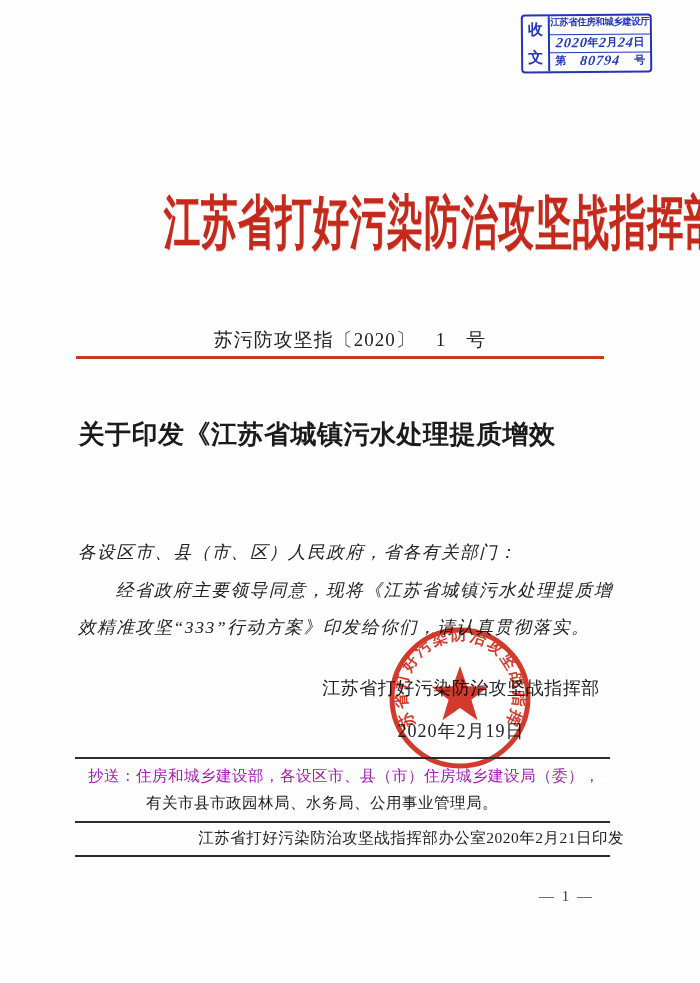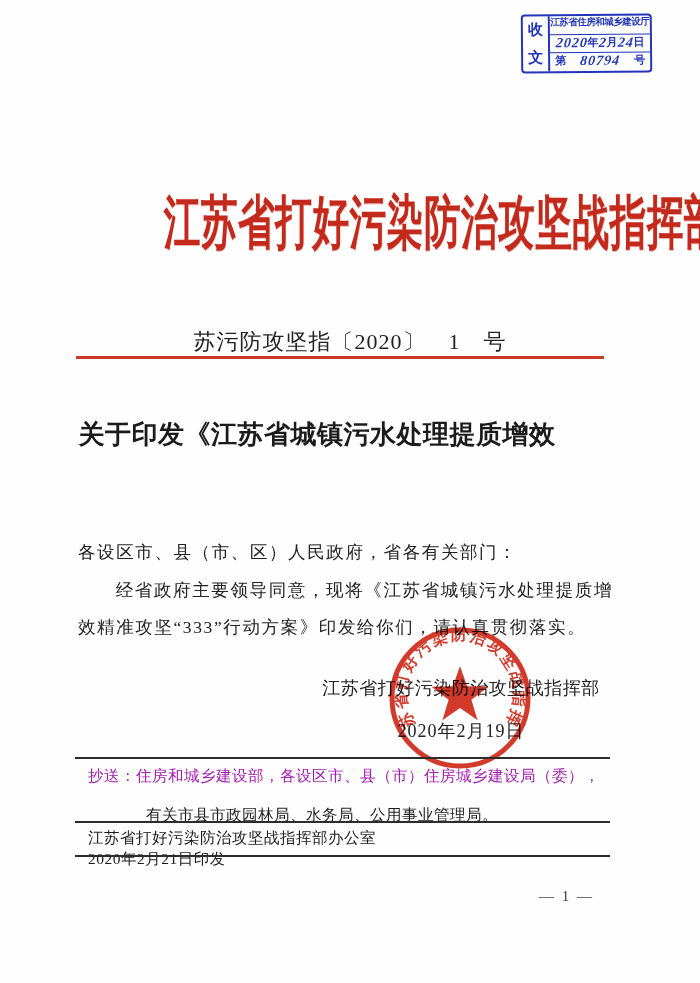--- a/index.html
+++ b/index.html
@@ -35,49 +35,49 @@
   .receipt .row3 { justify-content:space-between; padding:0 5px; }
 
   
   .letterhead { position:absolute; top:184px; left:0; width:700px; text-align:center; white-space:nowrap; }
   .letterhead .lh-inner {
     display:inline-block; font-size:58px; font-weight:bold; color:#c42a1c;
     transform:scaleX(0.63); transform-origin:center; letter-spacing:1px;
     text-shadow:0.5px 0.5px 0 rgba(196,42,28,0.35);
   }
   .docnum { position:absolute; top:327px; left:0; width:700px; text-align:center;
-    font-size:22px; letter-spacing:1px; color:#222; }
+    font-size:19px; letter-spacing:1px; color:#222; }
   .redline { position:absolute; top:356px; left:76px; width:528px; height:3px; background:#c83a26; }
 
   
   .doctitle { position:absolute; top:412px; left:0; width:634px; text-align:center;
     font-size:26px; font-weight:bold; line-height:46px; color:#1b1b1b; letter-spacing:0.5px; }
 
   
   .bodytext { position:absolute; top:534px; left:78px; width:535px;
     font-size:17.5px; letter-spacing:1.6px; line-height:37.5px;
-    text-align:justify; color:#222; }
+    text-align:justify; color:#222;font-style:italic; }
   .bodytext p.indent { text-indent:2.15em; }
 
   
   .signature { position:absolute; top:676px; left:320px; width:282px; text-align:center; color:#222; }
   .signature .signer { font-size:18px; letter-spacing:0.5px; white-space:nowrap; }
   .signature .signdate { margin-top:19px; font-size:18px; letter-spacing:1px; }
 
   
   .seal { position:absolute; left:385px; top:623px; width:150px; height:150px;
     mix-blend-mode:multiply; opacity:0.92; }
 
   
   .rule { position:absolute; left:75px; width:535px; height:2px; background:#2c2c2c; }
   .rule1 { top:757px; } .rule2 { top:821px; } .rule3 { top:855px; }
   .copyline1 { position:absolute; top:766px; left:88px; font-size:15.5px; letter-spacing:0.5px; color:#a21caf; white-space:nowrap; }
-  .copyline2 { position:absolute; top:793px; left:146px; font-size:15.5px; letter-spacing:0.5px; color:#1c1c1c; white-space:nowrap;margin-top:12px; }
+  .copyline2 { position:absolute; top:793px; left:146px; font-size:15.5px; letter-spacing:0.5px; color:#1c1c1c; white-space:nowrap; }
   .officerow { position:absolute; top:828px; left:88px; right:76px;
-    display:flex; justify-content:flex-start; font-size:15.5px; letter-spacing:0.5px; color:#1c1c1c;flex-direction:column; }
+    display:flex; justify-content:flex-end; font-size:15.5px; letter-spacing:0.5px; color:#1c1c1c; }
   .pagenum { position:absolute; top:888px; right:106px; font-size:15px; color:#3d3d3d; letter-spacing:2px; }
 </style>
 </head>
 <body>
 
 <div class="page">
 
   <div class="receipt">
     <div class="vlabel">
       <span>收</span>

